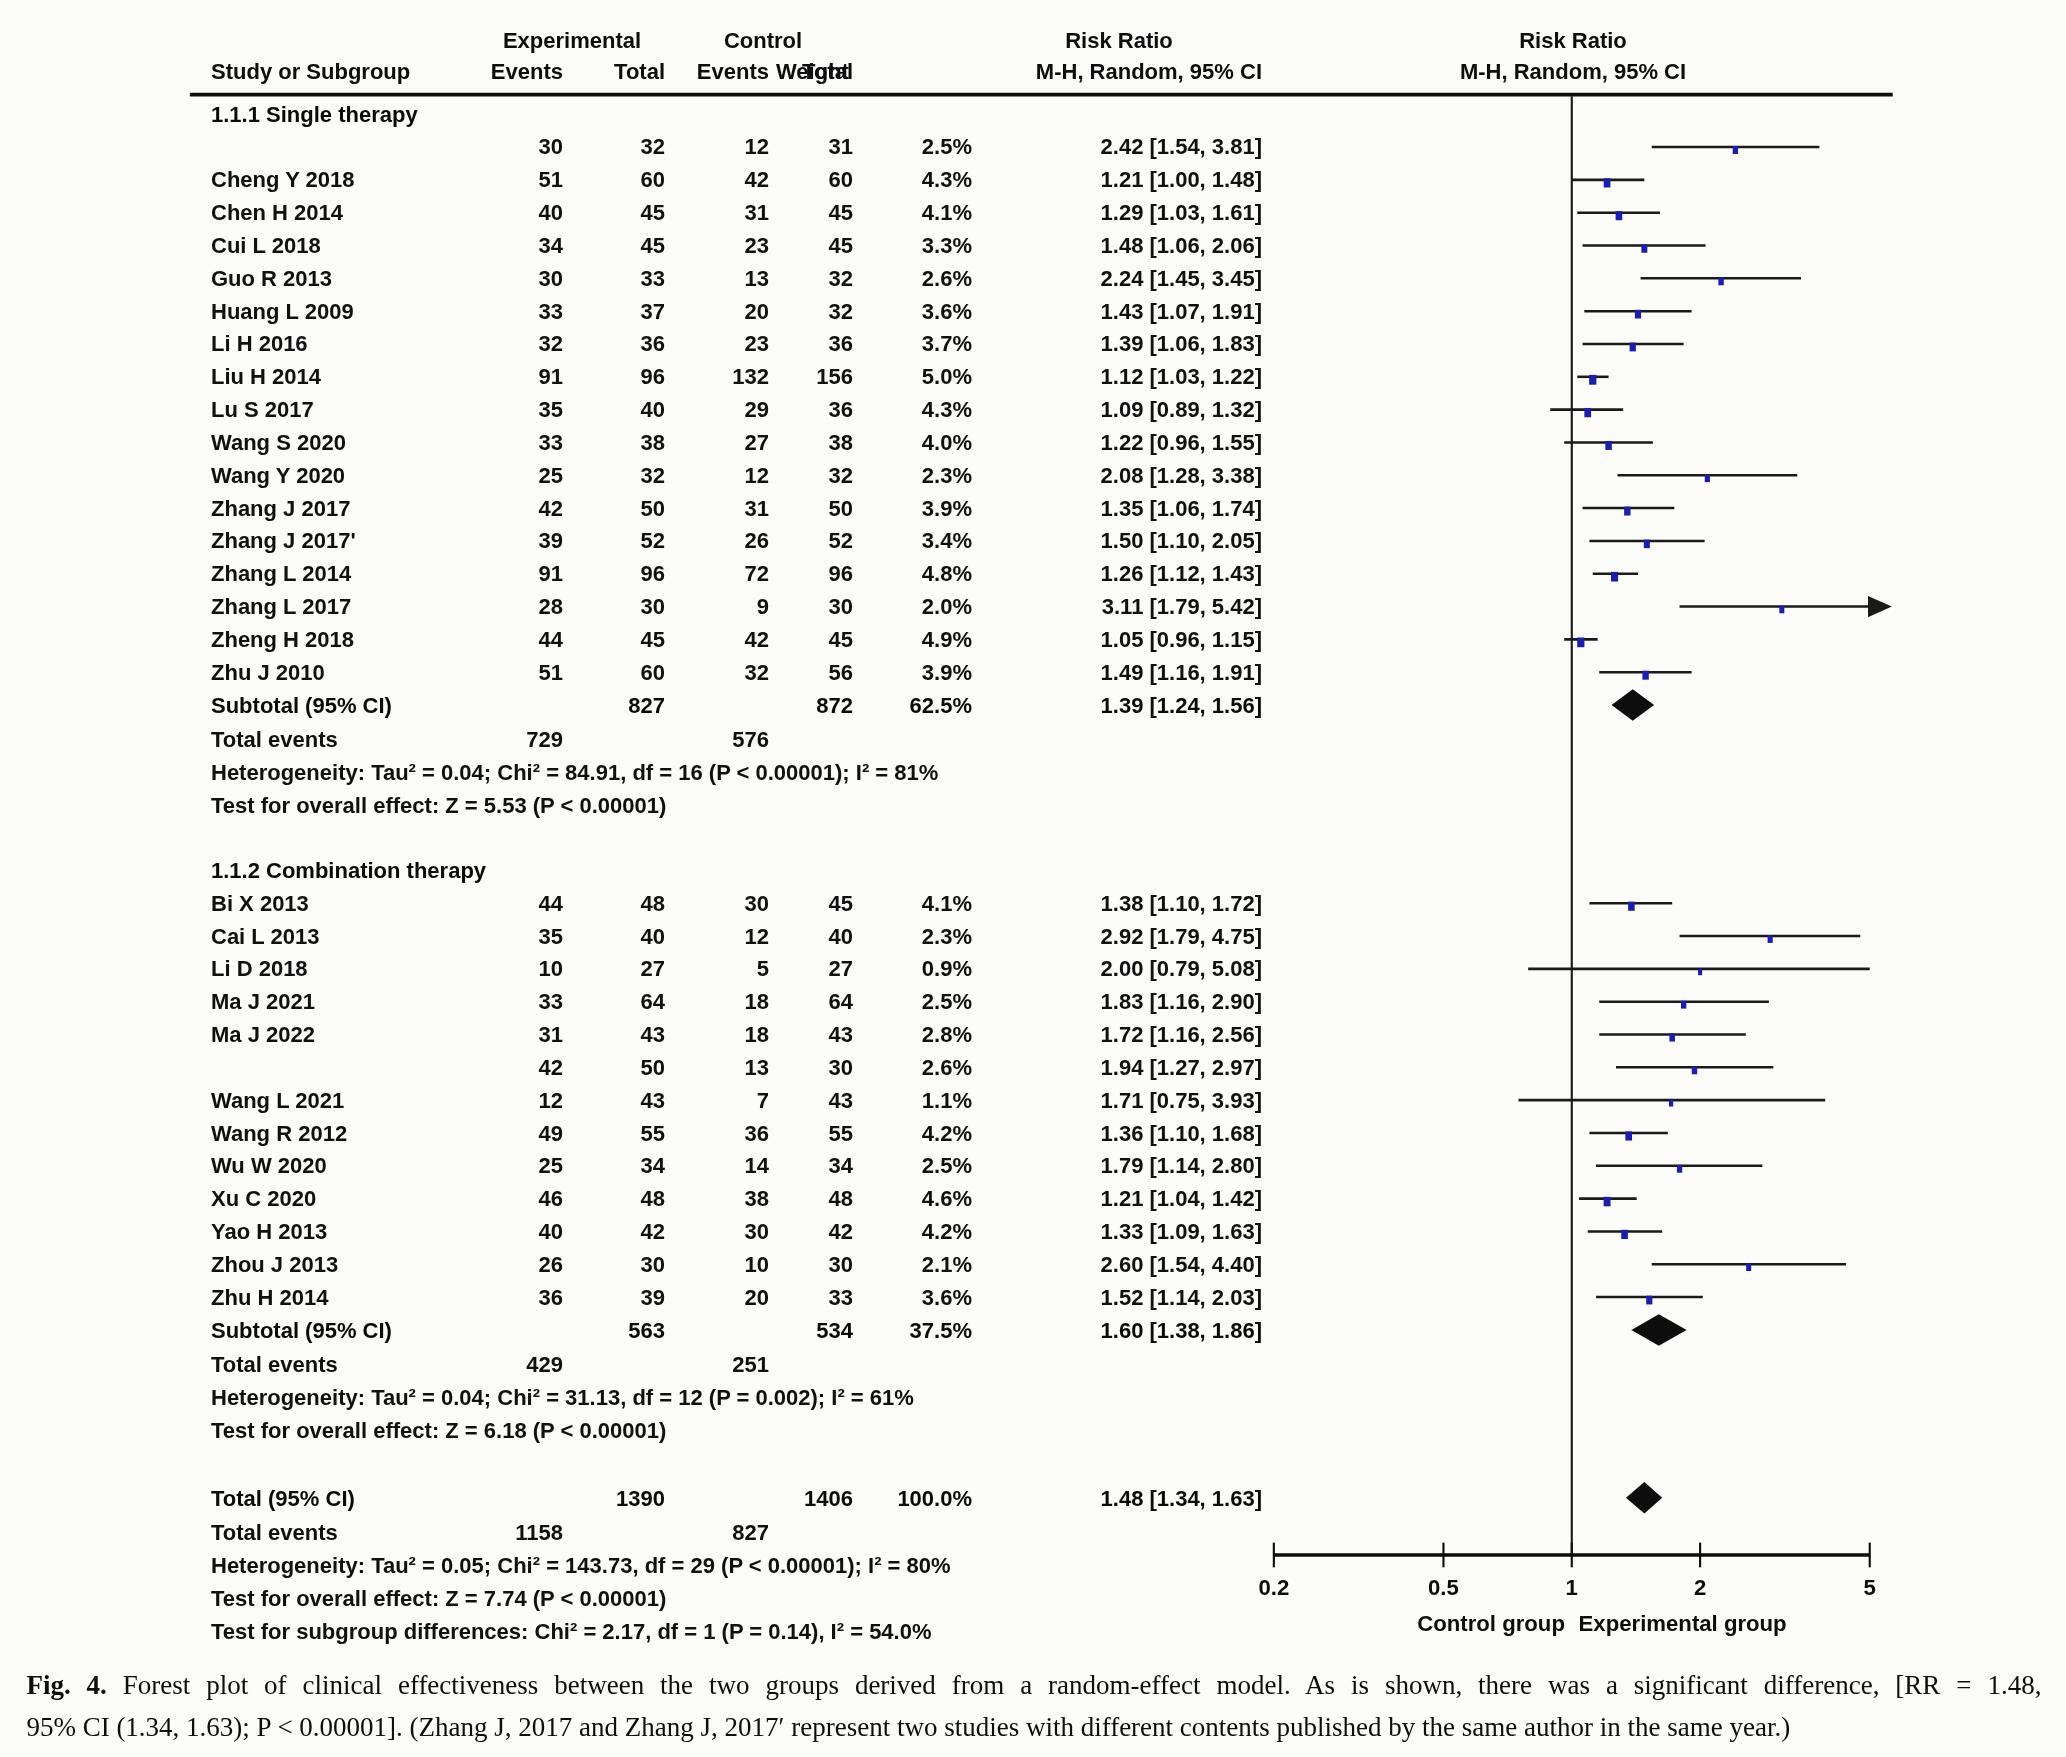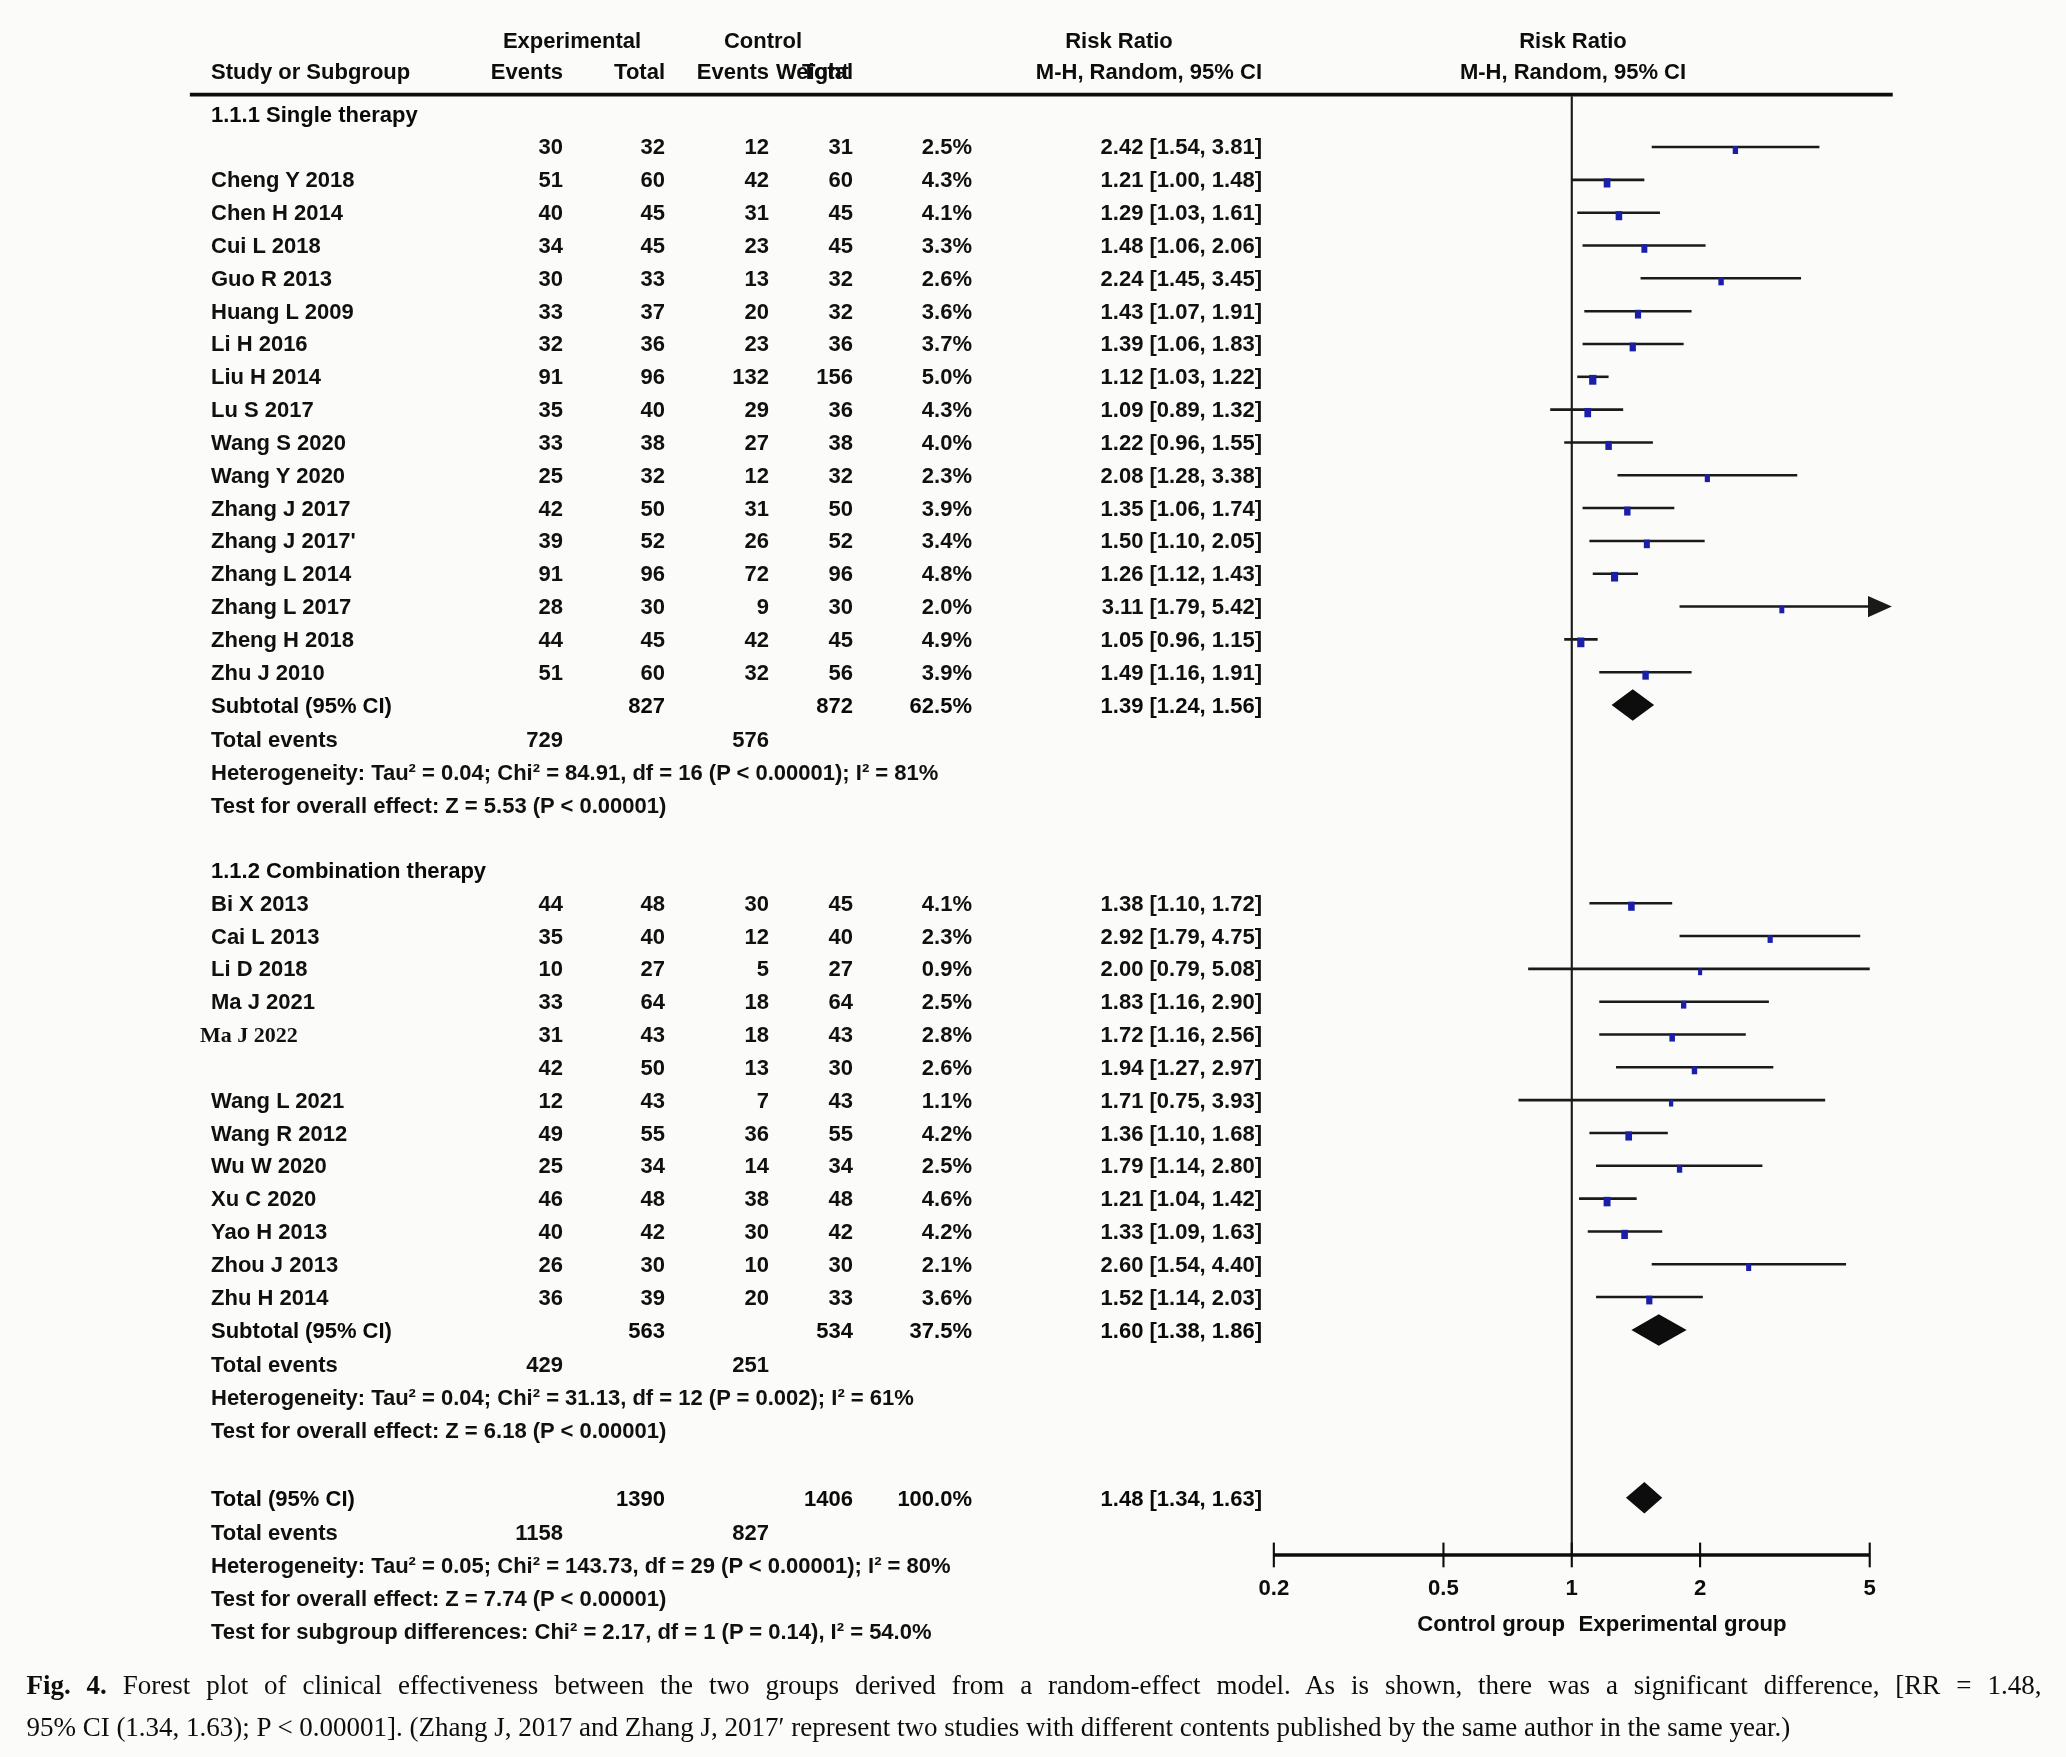--- a/index.html
+++ b/index.html
@@ -244,21 +244,21 @@
       <div class="rowline" style="top: 985px;">
         <span style="left: 211px; width: 682px;">Ma J 2021</span>
         <span class="rt" style="left: 350px; width: 213px;">33</span>
         <span class="rt" style="left: 452px; width: 213px;">64</span>
         <span class="rt" style="left: 556px; width: 213px;">18</span>
         <span class="rt" style="left: 640px; width: 213px;">64</span>
         <span class="rt" style="left: 759px; width: 213px;">2.5%</span>
         <span class="rt" style="left: 1049px; width: 213px;">1.83 [1.16, 2.90]</span>
       </div>
       <div class="rowline" style="top: 1018px;">
-        <span style="left: 200px; width: 682px; font-family: Liberation Serif, serif;">Ma J 2022</span>
+        <span style="left: 211px; width: 682px;">Ma J 2022</span>
         <span class="rt" style="left: 350px; width: 213px;">31</span>
         <span class="rt" style="left: 452px; width: 213px;">43</span>
         <span class="rt" style="left: 556px; width: 213px;">18</span>
         <span class="rt" style="left: 640px; width: 213px;">43</span>
         <span class="rt" style="left: 759px; width: 213px;">2.8%</span>
         <span class="rt" style="left: 1049px; width: 213px;">1.72 [1.16, 2.56]</span>
       </div>
       <div class="rowline" style="top: 1051px;">
         <span class="rt" style="left: 350px; width: 213px;">42</span>
         <span class="rt" style="left: 452px; width: 213px;">50</span>

